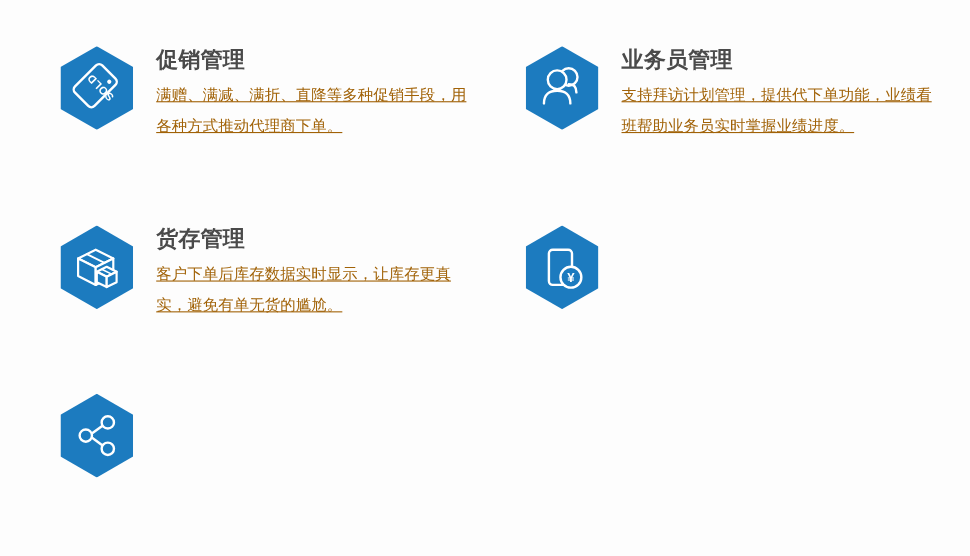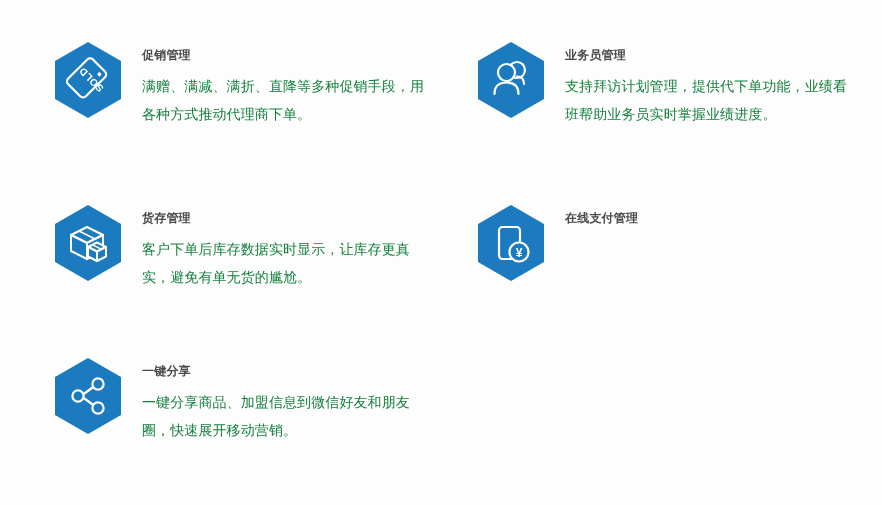--- a/index.html
+++ b/index.html
@@ -52,34 +52,35 @@
     width: 66px;
     height: 76px;
   }
 
   .card-body {
     width: 290px;
     padding-top: 2px;
   }
 
   .card-title {
-    font-size: 12px;
+    font-size: 20px;
     font-weight: bold;
     color: #4a4a4a;
     line-height: 22px;
     letter-spacing: 0.2px;
     margin-bottom: 7px;
     font-family: Liberation Serif, serif;
   }
 
   .card-desc {
     font-size: 14px;
-    color: #15803d;
+    color: #a16207;
     line-height: 27.5px;
     letter-spacing: 0.1px;
+    text-decoration: underline;
   }
 
   
   .col-right .card-body { width: 290px; }
 </style>
 </head>
 <body>
 
 <div class="feature-grid">
 
@@ -149,37 +150,32 @@
       <svg viewBox="0 0 66 76" xmlns="http://www.w3.org/2000/svg">
         <polygon points="33,0 66,19 66,57 33,76 0,57 0,19" fill="#1c7bbf"></polygon>
         <g fill="none" stroke="#ffffff" stroke-width="2.2" stroke-linejoin="round">
           <rect x="21" y="22" width="21" height="32" rx="3.5"></rect>
           <circle cx="41" cy="47" r="9.5" fill="#1c7bbf"></circle>
         </g>
         <text x="41" y="51.5" fill="#ffffff" font-family="'Liberation Sans',sans-serif" font-size="12" font-weight="bold" text-anchor="middle">¥</text>
       </svg>
     </div>
     <div class="card-body">
-      <div class="card-title">在线支付管理</div>
     </div>
   </div>
 
   <div class="feature-card col-left row-3">
     <div class="card-icon">
       <svg viewBox="0 0 66 76" xmlns="http://www.w3.org/2000/svg">
         <polygon points="33,0 66,19 66,57 33,76 0,57 0,19" fill="#1c7bbf"></polygon>
         <g stroke="#ffffff" stroke-width="2.2" fill="none">
           <line x1="26" y1="38" x2="41" y2="27"></line>
           <line x1="26" y1="38" x2="41" y2="49"></line>
           <circle cx="23" cy="38" r="5.6" fill="#1c7bbf"></circle>
           <circle cx="43" cy="26" r="5.6" fill="#1c7bbf"></circle>
           <circle cx="43" cy="50" r="5.6" fill="#1c7bbf"></circle>
         </g>
       </svg>
     </div>
-    <div class="card-body">
-      <div class="card-title">一键分享</div>
-      <div class="card-desc">一键分享商品、加盟信息到微信好友和朋友圈，快速展开移动营销。</div>
-    </div>
   </div>
 
 
 </div>
 
 </body></html>

